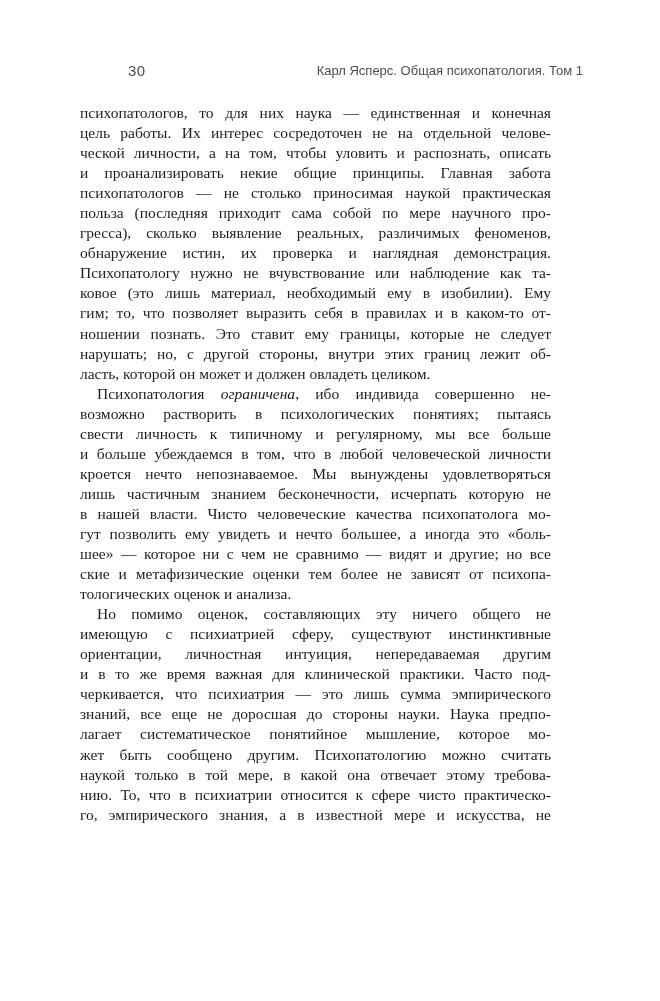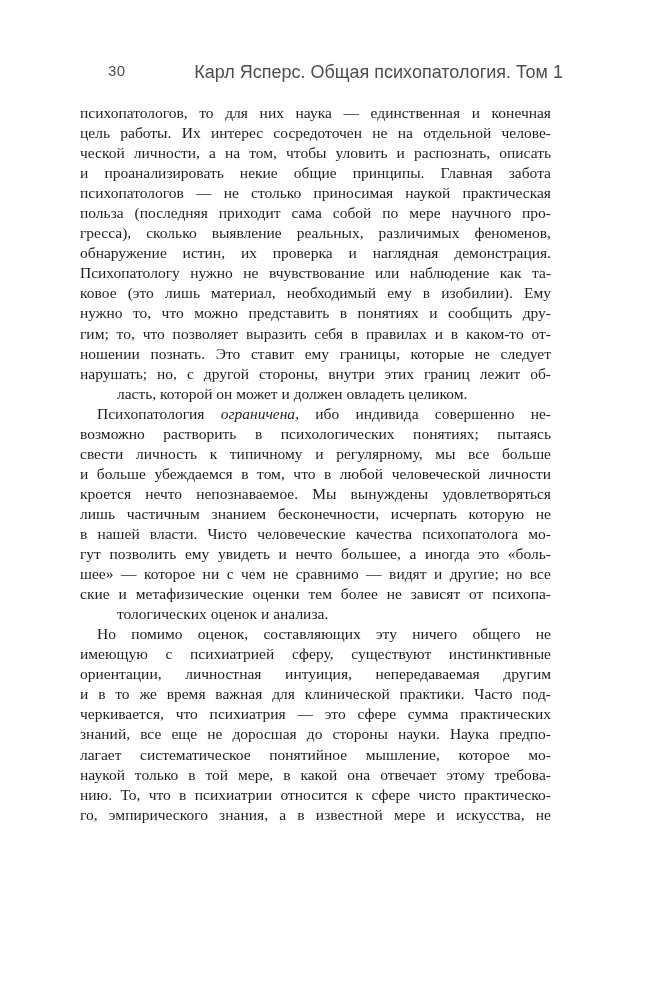--- a/index.html
+++ b/index.html
@@ -10,56 +10,55 @@
   }
   .page {
     position: relative;
     width: 660px;
     height: 1001px;
     background: var(--page-bg, #ffffff);
     overflow: hidden;
   }
   .running-header {
     position: absolute;
-    left: 92px;
+    left: 112px;
     top: 62px;
     width: 471px;
     display: flex;
     justify-content: space-between;
-    align-items: flex-start;
+    align-items: center;
     font-family: "Liberation Sans", sans-serif;
     color: var(--header-color, #4d4d4d);
   }
   .page-number {
     font-size: 15px;
     padding-left: 16px;
     letter-spacing: 0.5px;
   }
   .running-title {
-    font-size: 18px;
+    font-size: 13px;
   }
   .text-block {
     position: absolute;
     left: 80px;
     top: 103px;
     width: 471px;
     font-family: "Liberation Serif", serif;
     font-size: 15.5px;
     line-height: 20.05px;
     color: var(--body-color, #1e1e1e);
   }
   .line {
     height: 20.05px;
     text-align: justify;
     text-align-last: justify;
     white-space: nowrap;
   }
   .line.para-end {
     text-align-last: left;
-    margin-left: 37px;
   }
   .line.indent {
     text-indent: 17px;
   }
   .line i {
     font-style: italic;
   }
 </style>
 </head>
 <body>
@@ -73,40 +72,40 @@
       <div class="line">психопатологов, то для них наука — единственная и конечная</div>
       <div class="line">цель работы. Их интерес сосредоточен не на отдельной челове-</div>
       <div class="line">ческой личности, а на том, чтобы уловить и распознать, описать</div>
       <div class="line">и проанализировать некие общие принципы. Главная забота</div>
       <div class="line">психопатологов — не столько приносимая наукой практическая</div>
       <div class="line">польза (последняя приходит сама собой по мере научного про-</div>
       <div class="line">гресса), сколько выявление реальных, различимых феноменов,</div>
       <div class="line">обнаружение истин, их проверка и наглядная демонстрация.</div>
       <div class="line">Психопатологу нужно не вчувствование или наблюдение как та-</div>
       <div class="line">ковое (это лишь материал, необходимый ему в изобилии). Ему</div>
-      <div class="line">нужно то, что можно представить в понятиях и сообщить дру-</div>
       <div class="line">гим; то, что позволяет выразить себя в правилах и в каком-то от-</div>
       <div class="line">ношении познать. Это ставит ему границы, которые не следует</div>
       <div class="line">нарушать; но, с другой стороны, внутри этих границ лежит об-</div>
       <div class="line para-end">ласть, которой он может и должен овладеть целиком.</div>
       <div class="line indent">Психопатология <i>ограничена</i>, ибо индивида совершенно не-</div>
       <div class="line">возможно растворить в психологических понятиях; пытаясь</div>
       <div class="line">свести личность к типичному и регулярному, мы все больше</div>
       <div class="line">и больше убеждаемся в том, что в любой человеческой личности</div>
       <div class="line">кроется нечто непознаваемое. Мы вынуждены удовлетворяться</div>
       <div class="line">лишь частичным знанием бесконечности, исчерпать которую не</div>
       <div class="line">в нашей власти. Чисто человеческие качества психопатолога мо-</div>
       <div class="line">гут позволить ему увидеть и нечто большее, а иногда это «боль-</div>
       <div class="line">шее» — которое ни с чем не сравнимо — видят и другие; но все</div>
       <div class="line">ские и метафизические оценки тем более не зависят от психопа-</div>
       <div class="line para-end">тологических оценок и анализа.</div>
       <div class="line indent">Но помимо оценок, составляющих эту ничего общего не</div>
       <div class="line">имеющую с психиатрией сферу, существуют инстинктивные</div>
       <div class="line">ориентации, личностная интуиция, непередаваемая другим</div>
       <div class="line">и в то же время важная для клинической практики. Часто под-</div>
-      <div class="line">черкивается, что психиатрия — это сфере сумма практических</div>
+      <div class="line">черкивается, что психиатрия — это лишь сумма эмпирического</div>
       <div class="line">знаний, все еще не доросшая до стороны науки. Наука предпо-</div>
       <div class="line">лагает систематическое понятийное мышление, которое мо-</div>
+      <div class="line">жет быть сообщено другим. Психопатологию можно считать</div>
       <div class="line">наукой только в той мере, в какой она отвечает этому требова-</div>
       <div class="line">нию. То, что в психиатрии относится к сфере чисто практическо-</div>
       <div class="line">го, эмпирического знания, а в известной мере и искусства, не</div>
     </div>
 </div>
 
 </body></html>

